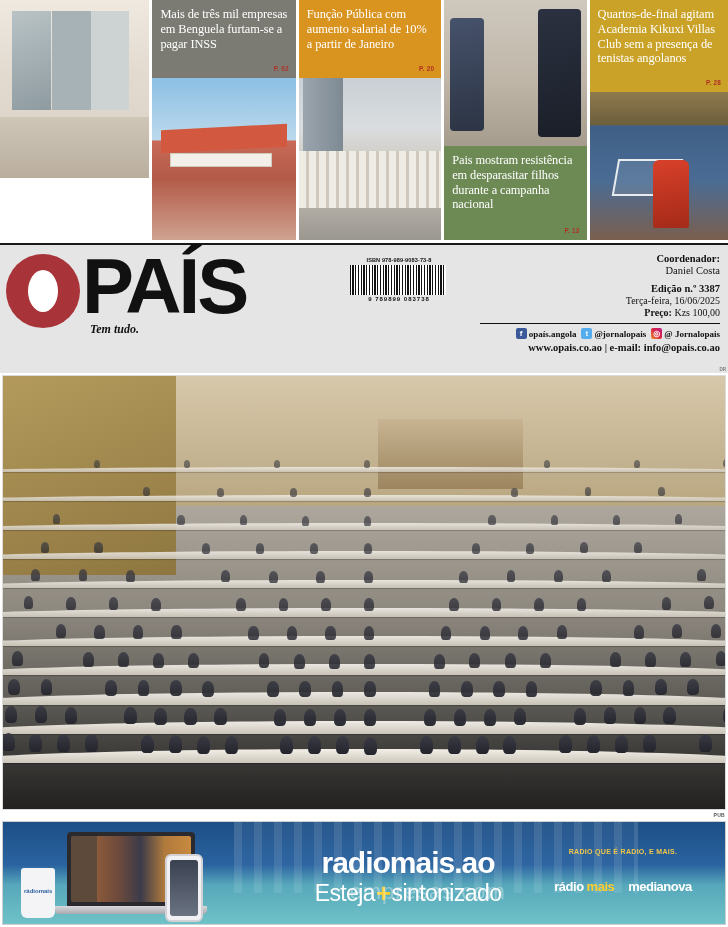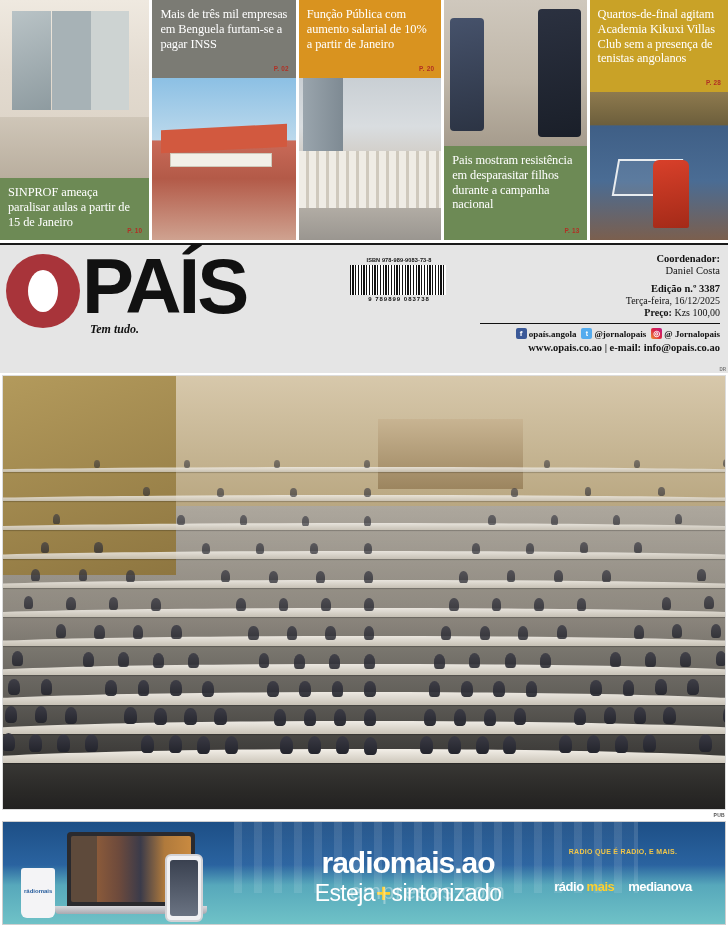--- a/index.html
+++ b/index.html
@@ -345,24 +345,20 @@
 <body>
 
 <div id="page">
 
   <div id="teaser-strip">
 
     <div class="teaser t-sinprof">
       <div class="t-photo" style="height:178px">
         <div class="ph ph-class"></div>
       </div>
-      <div class="t-cap green">
-        <span>SINPROF ameaça paralisar aulas a partir de 15 de Janeiro</span>
-        <span class="pg-badge">P. 10</span>
-      </div>
     </div>
 
     <div class="teaser t-inss">
       <div class="t-cap gray" style="flex:0 0 78px">
         <span>Mais de três mil empresas em Benguela furtam-se a pagar INSS</span>
         <span class="pg-badge">P. 02</span>
       </div>
       <div class="t-photo" style="flex:1 1 auto">
         <div class="ph ph-inst"></div>
       </div>
@@ -414,21 +410,21 @@
     <div id="barcode-block">
       <div id="isbn-text">ISBN 978-989-9083-73-8</div>
       <div id="barcode-bars"></div>
       <div id="barcode-num">9 789899 083738</div>
     </div>
 
     <div id="info-block">
       <div id="coord-label">Coordenador:</div>
       <div id="coord-name">Daniel Costa</div>
       <div id="edition">Edição n.º 3387</div>
-      <div id="pubdate">Terça-feira, 16/12/2025</div>
+      <div id="pubdate">Terça-feira, 16/06/2025</div>
       <div id="price-row">
         <b>Preço:</b>
         <span>Kzs 100,00</span>
       </div>
       <div id="info-rule"></div>
 
       <div id="social-row">
         <span class="soc">
           <span class="soc-ic ic-fb">f</span>
           <span>opaís.angola</span>

